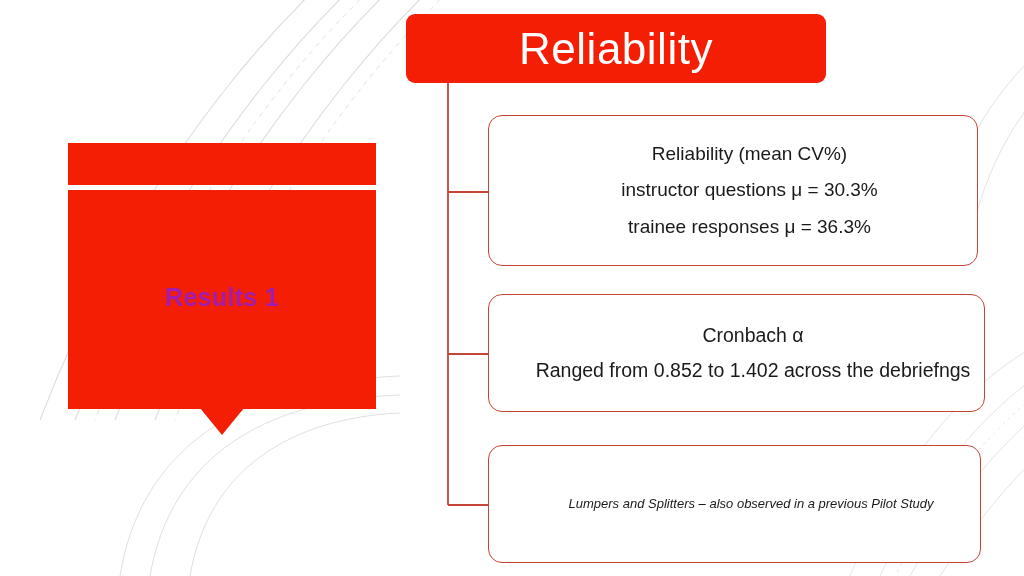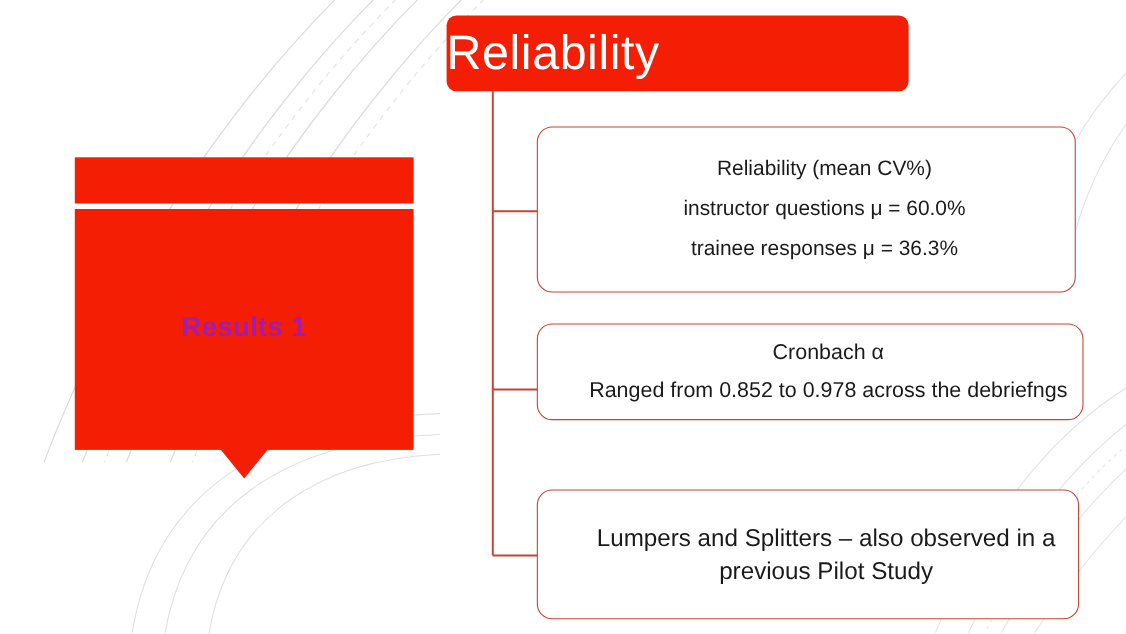--- a/index.html
+++ b/index.html
@@ -82,20 +82,21 @@
   #title-box {
     position: absolute;
     left: 406px;
     top: 14px;
     width: 420px;
     height: 69px;
     background: #F41E05;
     border-radius: 9px;
     display: flex;
     align-items: center;
+    justify-content: center;
   }
   #title-text {
     color: #FFFFFF;
     font-size: 44px;
     font-weight: 400;
     letter-spacing: 0.5px;
     line-height: 1;
   }
 
   
@@ -114,25 +115,25 @@
   .content-box .line {
     color: #1A1A1A;
     text-align: center;
     width: 100%;
     margin-left: 33px;
   }
 
   #box-1 { left: 488px; top: 115px;  width: 490px; height: 151px; }
   #box-1 .line { font-size: 19px; line-height: 1.92; }
 
-  #box-2 { left: 488px; top: 294px;  width: 497px; height: 88px; }
+  #box-2 { left: 488px; top: 294px;  width: 497px; height: 118px; }
   #box-2 .line { font-size: 19.5px; line-height: 1.78; }
 
   #box-3 { left: 488px; top: 445px;  width: 493px; height: 118px; }
-  #box-3 .line { font-size: 22px; line-height: 1.35; }
+  #box-3 .line { font-size: 13px; line-height: 1.35; font-style: italic; }
 </style>
 </head>
 <body>
 
 <div id="slide">
 
   <svg id="bg-decor" viewBox="0 0 1024 576" xmlns="http://www.w3.org/2000/svg">
     <g fill="none" stroke="#DCDCDC" stroke-width="1.1">
       <path d="M 470 -130 C 300 -30 140 160 40 420"></path>
       <path d="M 505 -130 C 335 -30 175 160 75 420"></path>
@@ -178,26 +179,26 @@
     <div class="panel-tail"></div>
     <div id="results-label">Results 1</div>
   </div>
 
   <div id="title-box">
     <span id="title-text">Reliability</span>
   </div>
 
   <div id="box-1" class="content-box">
     <div class="line">Reliability (mean CV%)</div>
-    <div class="line">instructor questions μ = 60.0%</div>
+    <div class="line">instructor questions μ = 30.3%</div>
     <div class="line">trainee responses μ = 36.3%</div>
   </div>
 
   <div id="box-2" class="content-box">
     <div class="line">Cronbach α</div>
-    <div class="line">Ranged from 0.852 to 0.978 across the debriefngs</div>
+    <div class="line">Ranged from 0.852 to 1.402 across the debriefngs</div>
   </div>
 
   <div id="box-3" class="content-box">
     <div class="line">Lumpers and Splitters – also observed in a previous Pilot Study</div>
   </div>
 
 </div>
 
 </body></html>

